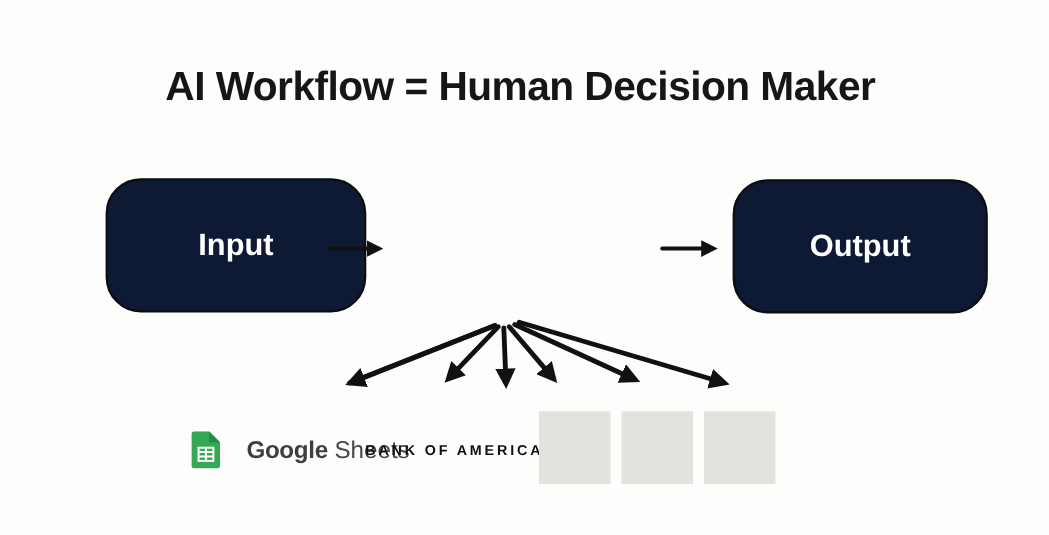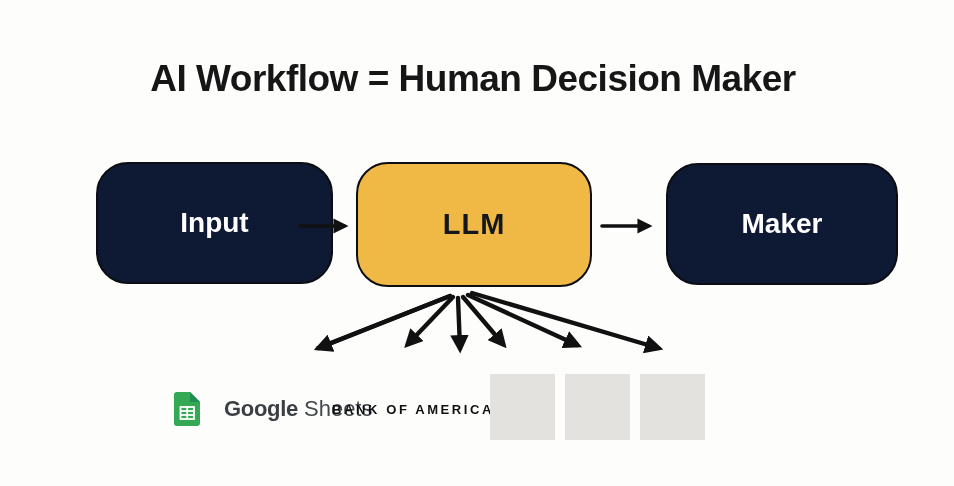--- a/index.html
+++ b/index.html
@@ -87,26 +87,23 @@
 <body>
 
 <div class="canvas">
 
   <div class="title">AI Workflow = Human Decision Maker</div>
 
   <div class="node node-dark node-input">
     <span>Input</span>
   </div>
 
-  <div class="node node-gold node-llm">
-    <span>LLM</span>
-  </div>
 
   <div class="node node-dark node-output">
-    <span>Maker</span>
+    <span>Output</span>
   </div>
 
   <svg class="arrow-layer" viewBox="0 0 954 486" xmlns="http://www.w3.org/2000/svg">
     <defs>
       <marker id="ah" viewBox="0 0 10 10" refX="7" refY="5" markerWidth="4.2" markerHeight="4.2" orient="auto-start-reverse">
         <path d="M0,0 L10,5 L0,10 z" fill="#111111"></path>
       </marker>
     </defs>
     <g stroke="#111111" fill="none" stroke-linecap="round">
 

